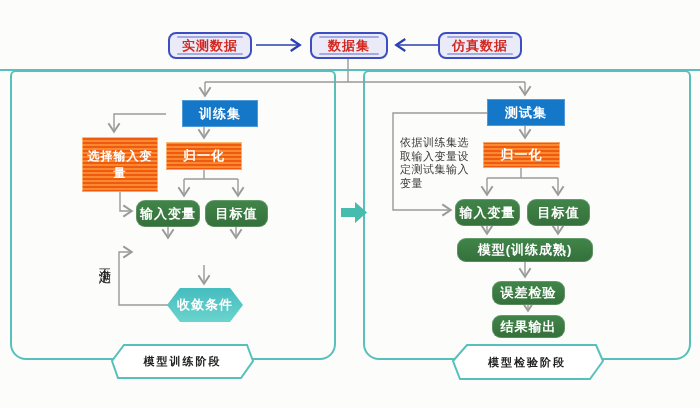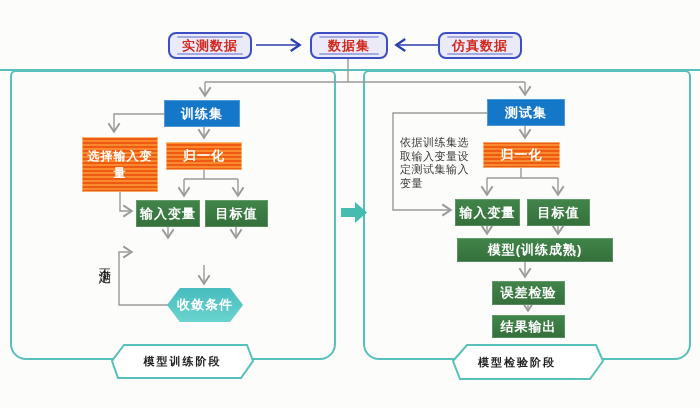--- a/index.html
+++ b/index.html
@@ -12,21 +12,21 @@
 
   
   #wires{position:absolute;left:0;top:0;z-index:3;}
 
   
   .box{position:absolute;z-index:5;display:flex;align-items:center;justify-content:center;
        color:#ffffff;font-weight:bold;font-size:13px;letter-spacing:1px;box-sizing:border-box;text-align:center;}
   .blue{background:#1577c8;box-shadow:inset 0 0 0 1px rgba(255,255,255,.25);}
   .orange{background:repeating-linear-gradient(0deg,#ef5a12 0px,#ef5a12 2px,#fb8a2e 2px,#fb8a2e 4px);
           box-shadow:inset 0 0 0 1px rgba(255,215,160,.6);}
-  .green{background:linear-gradient(180deg,#41854a,#35703a);box-shadow:inset 0 0 0 1px rgba(255,255,255,.18);}
+  .green{background:linear-gradient(180deg,#41854a,#35703a);box-shadow:inset 0 0 0 1px rgba(255,255,255,.18);border-radius:9px;}
   .hexnode{background:linear-gradient(180deg,#45bcbe,#6bd4ce);
            clip-path:polygon(17% 0,83% 0,100% 50%,83% 100%,17% 100%,0 50%);}
 
   
   .tag{position:absolute;z-index:5;display:flex;align-items:center;justify-content:center;
        background:#eaeaf8;border:2px solid #3c4ec2;border-radius:8px;
        color:#d3281e;font-weight:bold;font-size:13px;letter-spacing:1px;box-sizing:border-box;}
   .tag::before,.tag::after{content:"";position:absolute;left:7px;right:7px;height:2px;
        background:rgba(60,78,194,.4);border-radius:2px;}
   .tag::before{top:2px;} .tag::after{bottom:2px;}
@@ -95,32 +95,32 @@
     <polygon points="341,208 355,208 355,202 367,212.5 355,223 355,217 341,217" fill="#45bcae"></polygon>
 
     <polygon points="124,345 247,345 253,361 241,378 118,378 112,361" fill="#ffffff" stroke="#58c0ba" stroke-width="2"></polygon>
     <polygon points="467,345 596,345 603,361 590,379 460,379 453,361" fill="#ffffff" stroke="#58c0ba" stroke-width="2"></polygon>
   </svg>
 
   <div class="tag" style="left:168px;top:32px;width:84px;height:27px;text-align:right;">实测数据</div>
   <div class="tag" style="left:310px;top:32px;width:78px;height:27px;">数据集</div>
   <div class="tag" style="left:438px;top:32px;width:84px;height:27px;">仿真数据</div>
 
-  <div class="box blue" style="left:164px;top:100px;width:76px;height:27px;">训练集</div>
+  <div class="box blue" style="left:182px;top:100px;width:76px;height:27px;">训练集</div>
   <div class="box orange" style="left:82px;top:137px;width:76px;height:55px;font-size:12px;">选择输入变量</div>
   <div class="box orange" style="left:166px;top:142px;width:76px;height:28px;">归一化</div>
   <div class="box green" style="left:136px;top:200px;width:64px;height:27px;">输入变量</div>
   <div class="box green" style="left:205px;top:200px;width:63px;height:27px;">目标值</div>
   <div class="box hexnode" style="left:167px;top:288px;width:76px;height:34px;">收敛条件</div>
   <div class="vtext" style="left:96px;top:258px;">不满足</div>
   <div class="stage-label" style="left:112px;top:345px;width:141px;height:33px;">模型训练阶段</div>
 
   <div class="box blue" style="left:487px;top:99px;width:78px;height:27px;">测试集</div>
   <div class="box orange" style="left:483px;top:142px;width:77px;height:26px;">归一化</div>
   <div class="note" style="left:400px;top:136px;width:72px;">依据训练集选取输入变量设定测试集输入变量</div>
   <div class="box green" style="left:455px;top:199px;width:65px;height:27px;">输入变量</div>
   <div class="box green" style="left:527px;top:199px;width:63px;height:27px;">目标值</div>
-  <div class="box green" style="left:457px;top:238px;width:156px;height:24px;text-align:right;">模型(训练成熟)</div>
+  <div class="box green" style="left:457px;top:238px;width:136px;height:24px;text-align:right;">模型(训练成熟)</div>
   <div class="box green" style="left:492px;top:281px;width:73px;height:24px;">误差检验</div>
   <div class="box green" style="left:492px;top:315px;width:73px;height:23px;">结果输出</div>
-  <div class="stage-label" style="left:442px;top:345px;width:150px;height:34px;">模型检验阶段</div>
+  <div class="stage-label" style="left:452px;top:345px;width:150px;height:34px;">模型检验阶段</div>
 
 </div>
 
 </body></html>

